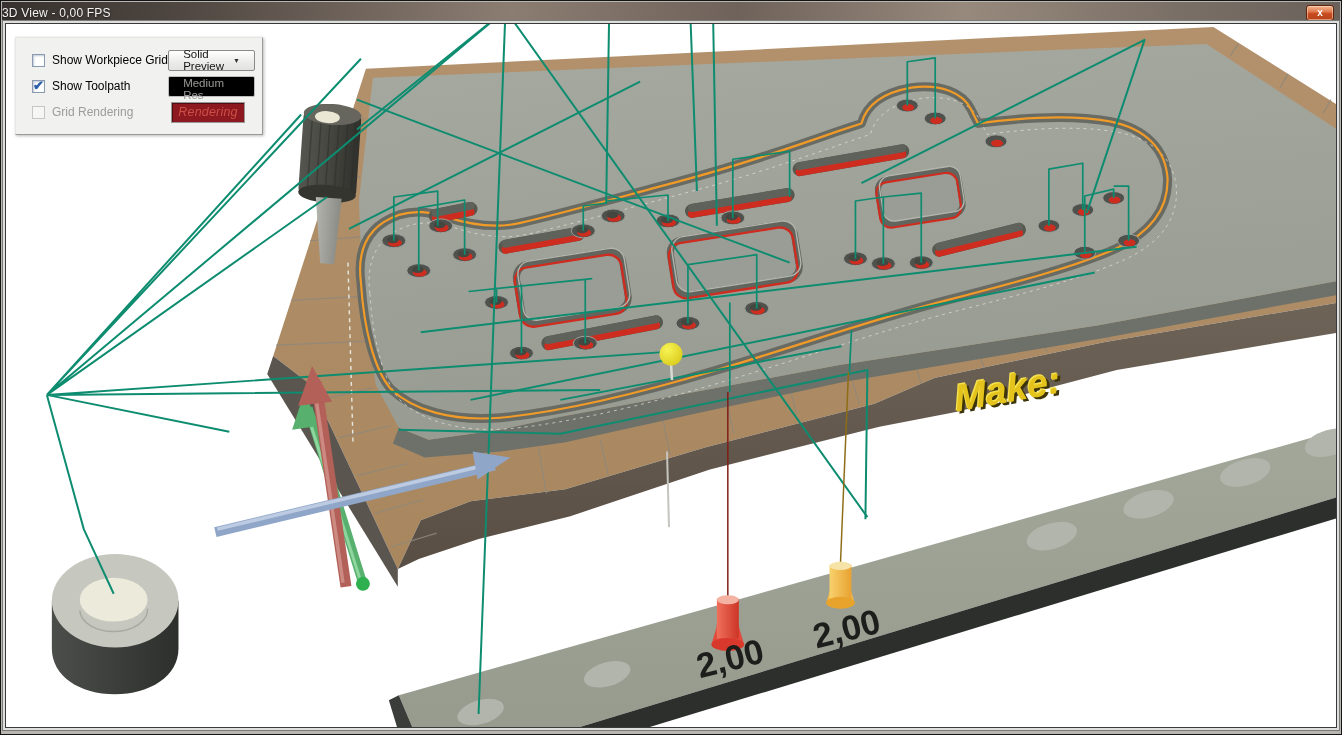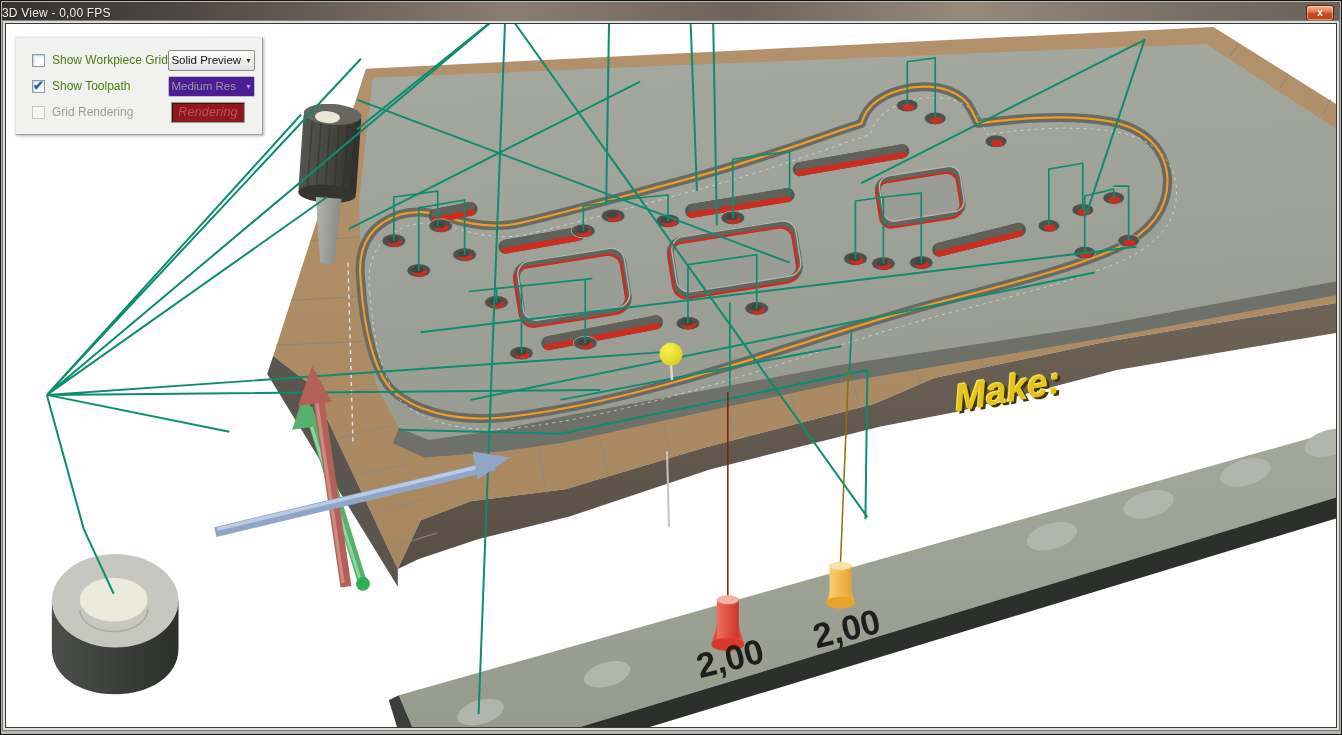--- a/index.html
+++ b/index.html
@@ -20,27 +20,27 @@
   .panel{position:absolute;left:14px;top:36px;width:248px;background:#f1f1ef;
     border:1px solid #e6e6e4;border-right-color:#9a9a98;border-bottom-color:#9a9a98;
     box-shadow:1px 1px 3px rgba(0,0,0,.28);padding:9px 7px 9px 7px;z-index:5;}
   .row{display:flex;align-items:center;height:26px;}
   .rleft{display:flex;align-items:center;width:148px;}
   .cb{width:13px;height:13px;margin:0 7px 0 9px;background:#fff;border:1px solid #8a9ab0;
     box-shadow:inset 1px 1px 2px rgba(110,135,160,.45);flex:none;position:relative;}
   .cb .chk{display:none;position:absolute;left:0px;top:-3px;color:#2b5fa8;font-size:13px;font-weight:bold;}
   .cb.checked .chk{display:block;}
   .cb.disabled{border-color:#c6c6c4;box-shadow:none;background:#f6f6f4;}
-  .lbl{font-size:12px;color:#4d7c0f;white-space:nowrap;}
+  .lbl{font-size:12px;color:#000000;white-space:nowrap;}
   .lbl.dis{color:#9c9c9a;}
   .select{width:88px;height:21px;border:1px solid #8a8a88;border-radius:2px;
     background:linear-gradient(180deg,#ffffff,#ebebe9 60%,#e2e2e0);display:flex;align-items:center;
-    font-size:11.5px;color:#141414;padding:0 2px;cursor:default;}
+    font-size:11.5px;color:#141414;padding:0 14px;cursor:default;}
   .select .arr{margin-left:auto;font-size:7px;color:#333;}
-  .select.disabled{background:#4c1d95;border-color:#bdbdbb;color:#9a9a98;}
+  .select.disabled{background:#000000;border-color:#bdbdbb;color:#9a9a98;flex-direction:column;}
   .select.disabled .arr{color:#b0b0ae;}
   .renderbtn{width:74px;height:21px;background:#8c1820;border:1px solid #97999b;
     box-shadow:inset 1px 1px 0 rgba(0,0,0,.45);color:#cd4f46;font-size:12.5px;
     display:flex;align-items:center;justify-content:center;letter-spacing:.2px;font-style:italic;}
 </style>
 </head>
 <body>
 
 <div class="window">
   <div class="titlebar">

